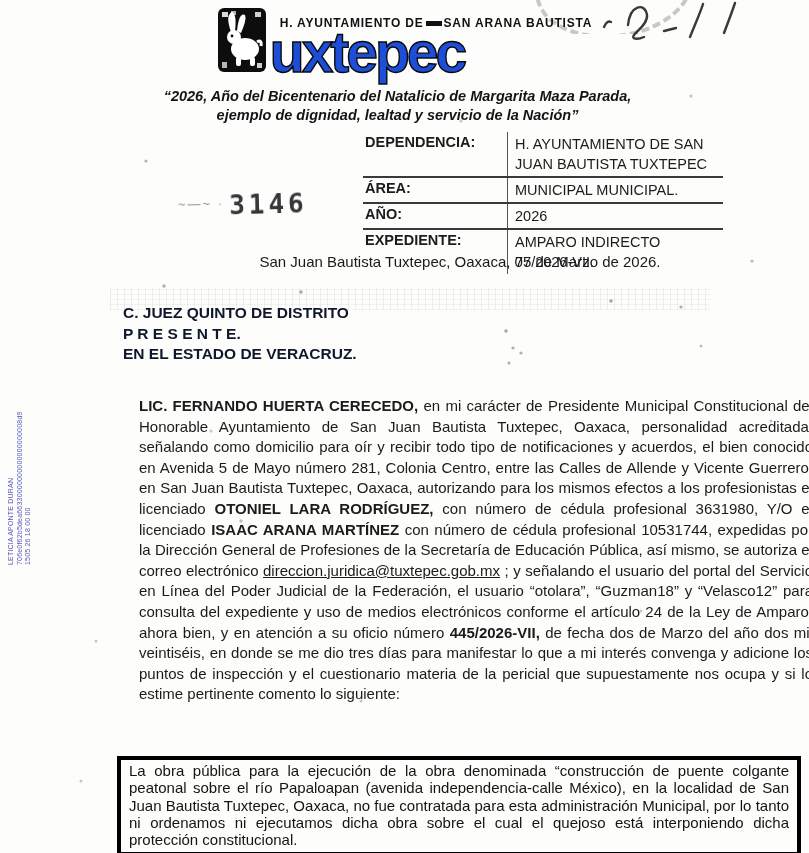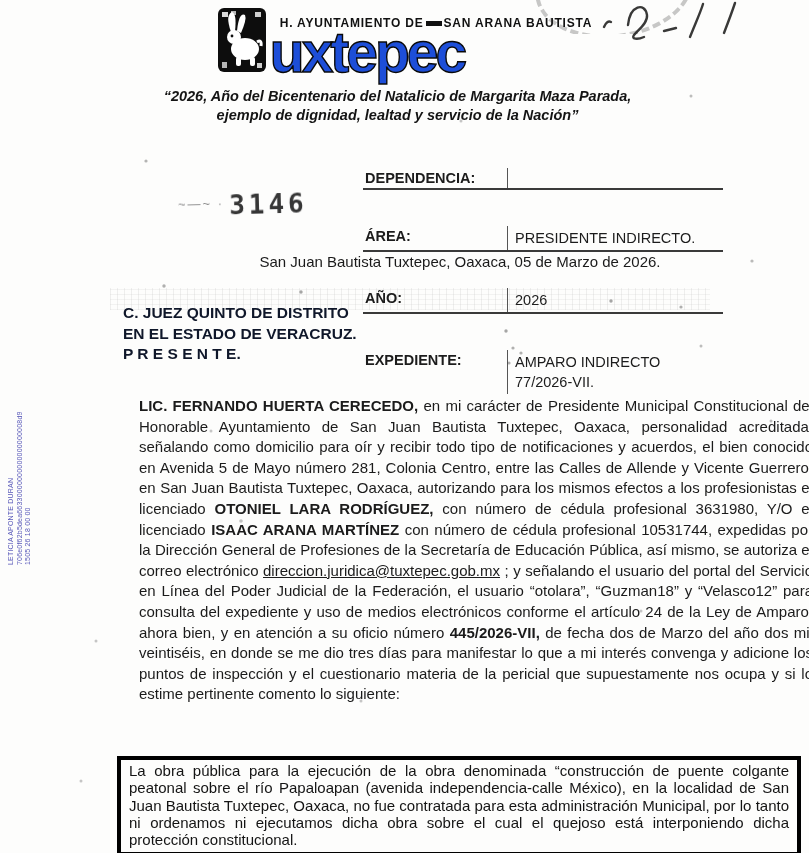--- a/index.html
+++ b/index.html
@@ -27,21 +27,21 @@
 
   
   .handwriting{position:absolute;left:598px;top:-3px;}
 
   
   .motto{position:absolute;top:87px;left:0;right:14px;text-align:center;
     font-weight:700;font-style:italic;font-size:14.5px;line-height:18.5px;color:#141414;}
 
   
   .itable{position:absolute;left:363px;top:132px;width:360px;font-size:14.5px;}
-  .irow{display:grid;grid-template-columns:145px 1fr;margin-top:36px;}
+  .irow{display:grid;grid-template-columns:145px 1fr;}
   .irow.rule{border-bottom:2px solid #3a3a3a;}
   .icell-l{font-weight:700;padding:2px 4px 2px 2px;border-right:1.5px solid #555;}
   .icell-v{padding:2px 2px 2px 7px;line-height:20px;}
 
   
   .folio{position:absolute;left:178px;top:190px;transform:rotate(-1.5deg);
     color:#262626;opacity:.92;filter:blur(.4px);white-space:nowrap;}
   .folio .smudge{font-size:13px;letter-spacing:2px;opacity:.6;vertical-align:7px;margin-right:5px;}
   .folio .num{font-family:"DejaVu Sans Mono", monospace;font-weight:700;font-size:26px;letter-spacing:4px;}
 
@@ -138,24 +138,25 @@
   </div>
 
   <div class="motto">
     <div>“2026, Año del Bicentenario del Natalicio de Margarita Maza Parada,</div>
     <div>ejemplo de dignidad, lealtad y servicio de la Nación”</div>
   </div>
 
   <div class="itable">
     <div class="irow rule">
       <div class="icell-l">DEPENDENCIA:</div>
+      <div class="icell-v">H. AYUNTAMIENTO DE SAN JUAN BAUTISTA TUXTEPEC</div>
     </div>
     <div class="irow rule">
       <div class="icell-l">ÁREA:</div>
-      <div class="icell-v">PRESIDENTE INDIRECTO.</div>
+      <div class="icell-v">MUNICIPAL MUNICIPAL.</div>
     </div>
     <div class="irow rule">
       <div class="icell-l">AÑO:</div>
       <div class="icell-v">2026</div>
     </div>
     <div class="irow">
       <div class="icell-l">EXPEDIENTE:</div>
       <div class="icell-v">AMPARO INDIRECTO 77/2026-VII.</div>
     </div>
   </div>
@@ -163,22 +164,22 @@
   <div class="folio">
     <span class="smudge">~—~ ·</span><span class="num">3146</span>
   </div>
 
   <div class="dateline">San Juan Bautista Tuxtepec, Oaxaca, 05 de Marzo de 2026.</div>
 
   <div class="noiseband"></div>
 
   <div class="addressee">
     <div>C. JUEZ QUINTO DE DISTRITO</div>
+    <div>P R E S E N T E.</div>
     <div>EN EL ESTADO DE VERACRUZ.</div>
-    <div>P R E S E N T E.</div>
   </div>
 
   <div class="bodytext"><span class="b">LIC. FERNANDO HUERTA CERECEDO,</span><span> en mi carácter de Presidente Municipal Constitucional del Honorable Ayuntamiento de San Juan Bautista Tuxtepec, Oaxaca, personalidad acreditada, señalando como domicilio para oír y recibir todo tipo de notificaciones y acuerdos, el bien conocido en Avenida 5 de Mayo número 281, Colonia Centro, entre las Calles de Allende y Vicente Guerrero, en San Juan Bautista Tuxtepec, Oaxaca, autorizando para los mismos efectos a los profesionistas el licenciado </span><span class="b">OTONIEL LARA RODRÍGUEZ,</span><span> con número de cédula profesional 3631980, Y/O el licenciado </span><span class="b">ISAAC ARANA MARTÍNEZ</span><span> con número de cédula profesional 10531744, expedidas por la Dirección General de Profesiones de la Secretaría de Educación Pública, así mismo, se autoriza el correo electrónico </span><span class="u">direccion.juridica@tuxtepec.gob.mx</span><span> ; y señalando el usuario del portal del Servicio en Línea del Poder Judicial de la Federación, el usuario “otolara”, “Guzman18” y “Velasco12” para consulta del expediente y uso de medios electrónicos conforme el artículo 24 de la Ley de Amparo; ahora bien, y en atención a su oficio número </span><span class="b">445/2026-VII,</span><span> de fecha dos de Marzo del año dos mil veintiséis, en donde se me dio tres días para manifestar lo que a mi interés convenga y adicione los puntos de inspección y el cuestionario materia de la pericial que supuestamente nos ocupa y si lo estime pertinente comento lo siguiente:</span></div>
 
   <div class="boxed">La obra pública para la ejecución de la obra denominada “construcción de puente colgante peatonal sobre el río Papaloapan (avenida independencia-calle México), en la localidad de San Juan Bautista Tuxtepec, Oaxaca, no fue contratada para esta administración Municipal, por lo tanto ni ordenamos ni ejecutamos dicha obra sobre el cual el quejoso está interponiendo dicha protección constitucional.</div>
 
   <div class="sideanno">
     <div>LETICIA APONTE DURAN</div>
     <div>706e0f62b5dea66330000000000000000008d9</div>
     <div>1505 26 18 00 00</div>

